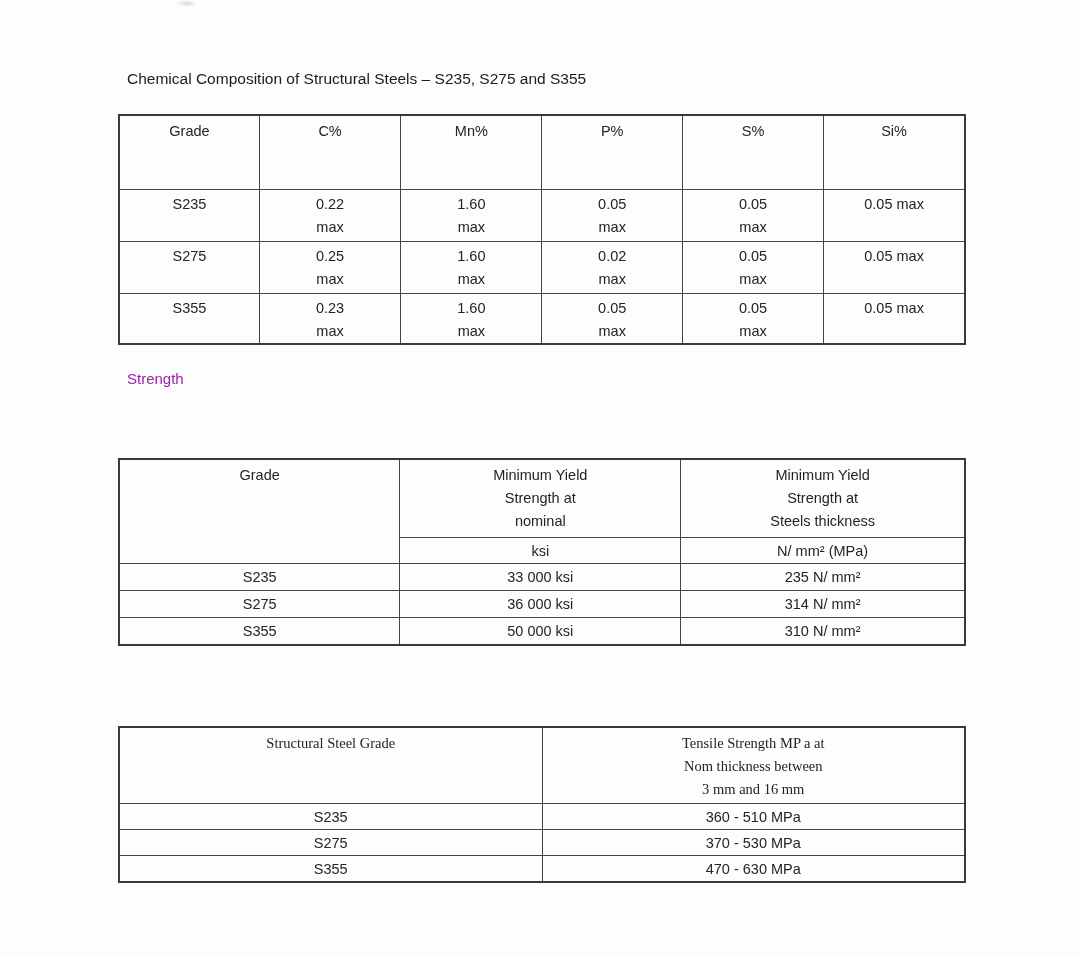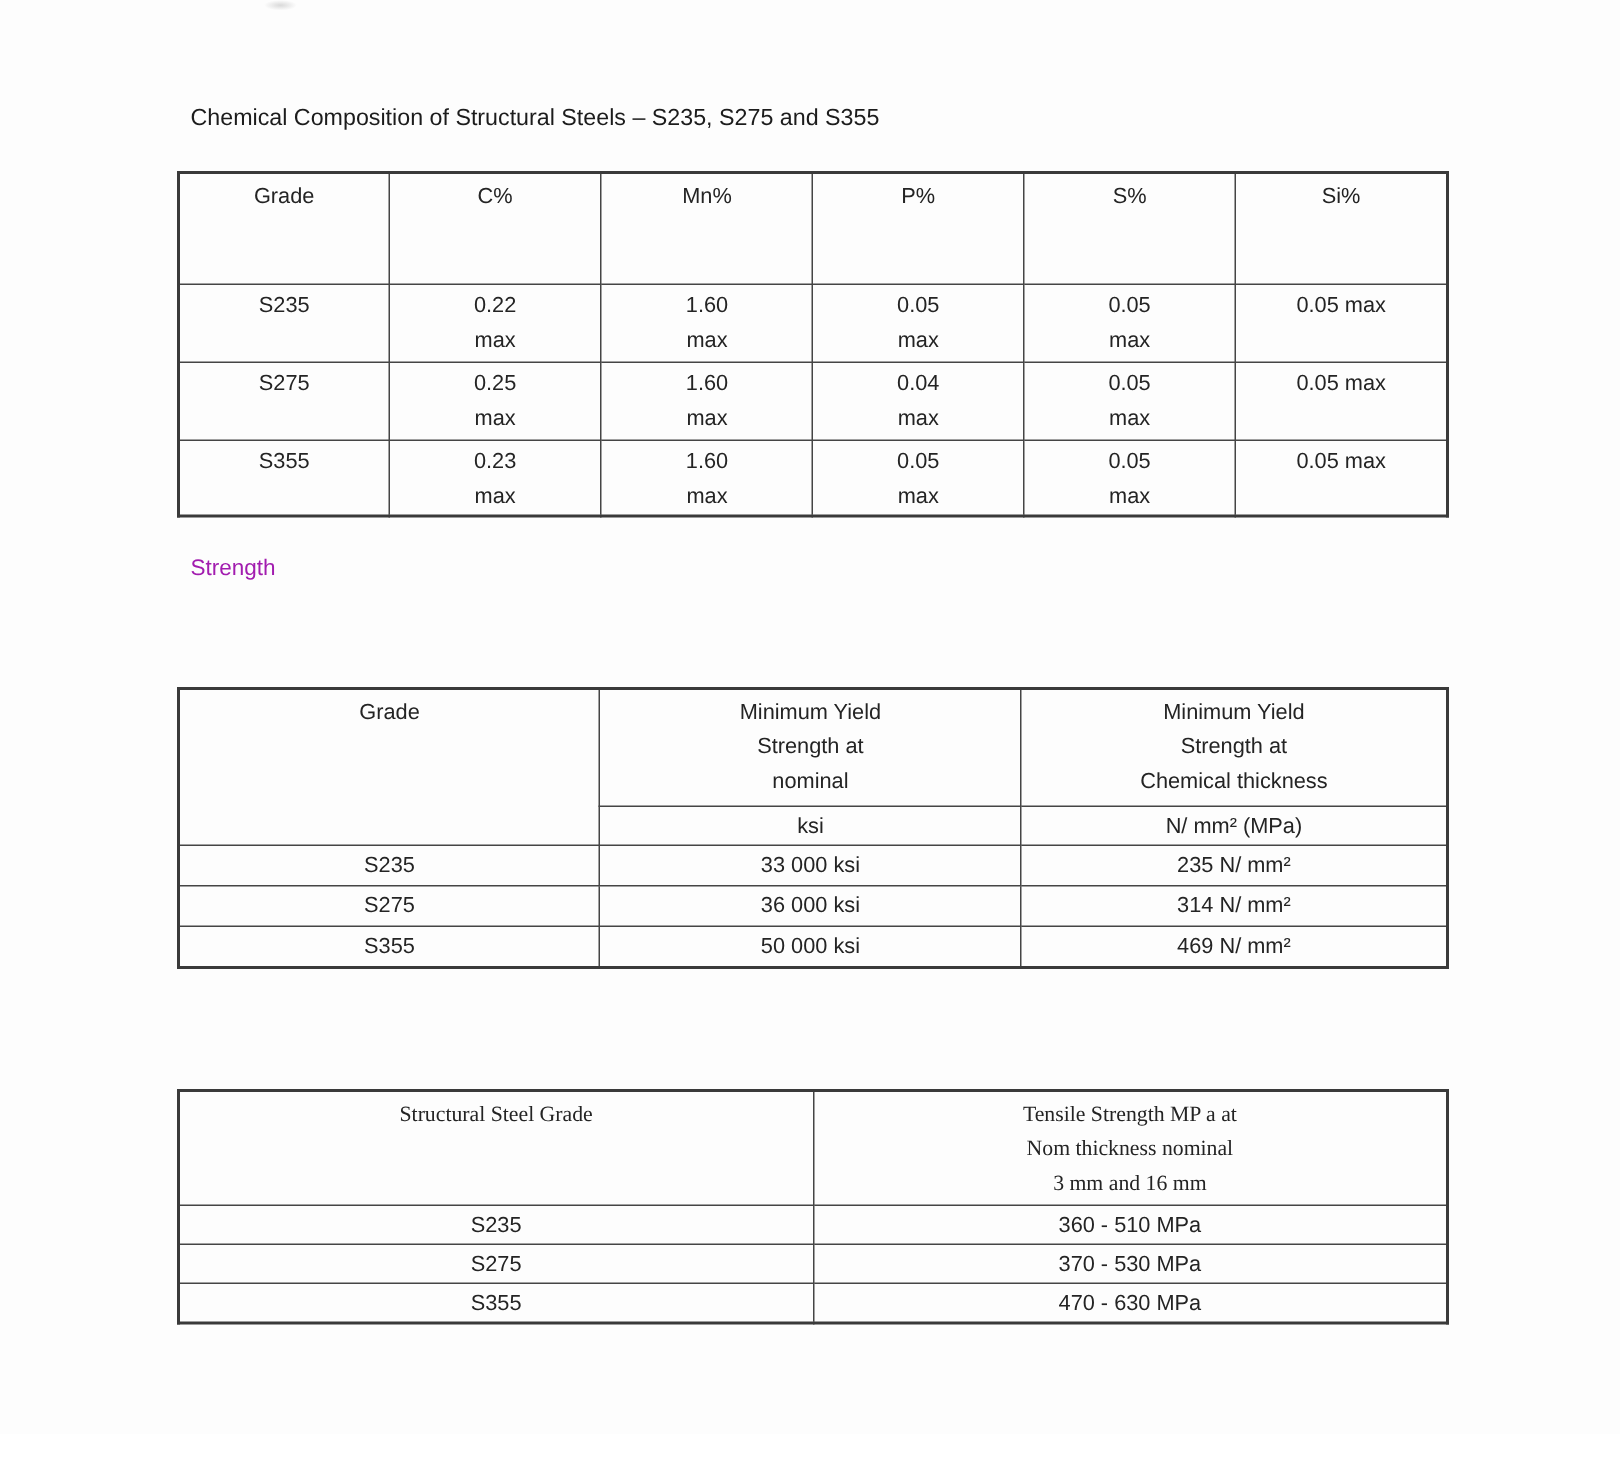--- a/index.html
+++ b/index.html
@@ -139,21 +139,21 @@
         <td><span>S275</span></td>
         <td>
             <div>0.25</div>
             <div>max</div>
           </td>
         <td>
             <div>1.60</div>
             <div>max</div>
           </td>
         <td>
-            <div>0.04</div>
+            <div>0.02</div>
             <div>max</div>
           </td>
         <td>
             <div>0.05</div>
             <div>max</div>
           </td>
         <td><span>0.05 max</span></td>
       </tr>
       <tr class="data-row last">
         <td><span>S355</span></td>
@@ -190,56 +190,56 @@
       <tr class="head-main">
         <td rowspan="2"><span>Grade</span></td>
         <td>
           <div>Minimum Yield</div>
           <div>Strength at</div>
           <div>nominal</div>
         </td>
         <td>
           <div>Minimum Yield</div>
           <div>Strength at</div>
-          <div>Chemical thickness</div>
+          <div>Steels thickness</div>
         </td>
       </tr>
       <tr class="head-sub">
         <td><span>ksi</span></td>
         <td><span>N/ mm² (MPa)</span></td>
       </tr>
       <tr class="data-row">
         <td><span>S235</span></td>
         <td><span>33 000 ksi</span></td>
         <td><span>235 N/ mm²</span></td>
       </tr>
       <tr class="data-row">
         <td><span>S275</span></td>
         <td><span>36 000 ksi</span></td>
         <td><span>314 N/ mm²</span></td>
       </tr>
       <tr class="data-row">
         <td><span>S355</span></td>
         <td><span>50 000 ksi</span></td>
-        <td><span>469 N/ mm²</span></td>
+        <td><span>310 N/ mm²</span></td>
       </tr>
     </tbody>
   </table>
 
   <table class="tbl t3">
     <colgroup>
       <col style="width:50%">
         <col style="width:50%">
     </colgroup>
     <tbody>
       <tr class="head-row">
         <td><span>Structural Steel Grade</span></td>
         <td>
           <div>Tensile Strength MP a at</div>
-          <div>Nom thickness nominal</div>
+          <div>Nom thickness between</div>
           <div>3 mm and 16 mm</div>
         </td>
       </tr>
       <tr class="data-row">
         <td><span>S235</span></td>
         <td><span>360 - 510 MPa</span></td>
       </tr>
       <tr class="data-row">
         <td><span>S275</span></td>
         <td><span>370 - 530 MPa</span></td>

